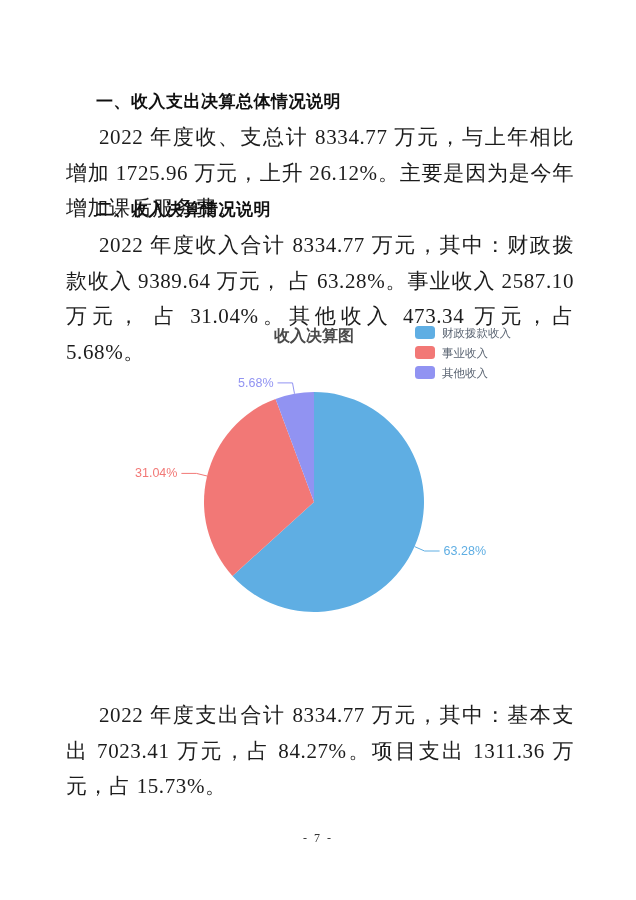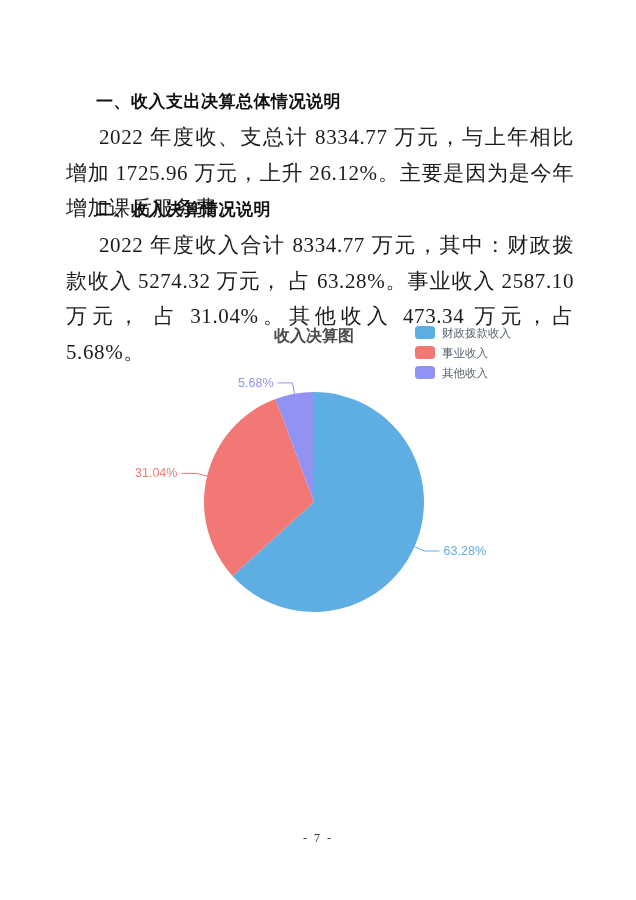--- a/index.html
+++ b/index.html
@@ -63,21 +63,21 @@
 
 <div class="page">
 
   <div class="section" id="sec-1">
     <h2 class="section-heading">一、收入支出决算总体情况说明</h2>
     <p class="section-body">2022 年度收、支总计 8334.77 万元，与上年相比增加 1725.96 万元，上升 26.12%。主要是因为是今年增加课后服务费。</p>
   </div>
 
   <div class="section" id="sec-2">
     <h2 class="section-heading">二、收入决算情况说明</h2>
-    <p class="section-body">2022 年度收入合计 8334.77 万元，其中：财政拨款收入 5274.32 万元， 占 63.28%。事业收入 2587.10 万元， 占 31.04%。其他收入 473.34 万元，占 5.68%。</p>
+    <p class="section-body">2022 年度收入合计 8334.77 万元，其中：财政拨款收入 9389.64 万元， 占 63.28%。事业收入 2587.10 万元， 占 31.04%。其他收入 473.34 万元，占 5.68%。</p>
   </div>
 
   <div class="chart-block">
     <svg id="pie-svg" width="504" height="330" viewBox="0 0 504 330" xmlns="http://www.w3.org/2000/svg">
         <text x="238" y="23" text-anchor="middle" font-family="&quot;Liberation Sans&quot;,&quot;DejaVu Sans&quot;,sans-serif" font-size="16" font-weight="bold" fill="#4a4a4a">收入决算图</text>
         <path d="M 238 184 L 238.00 74.00 A 110 110 0 1 1 156.50 257.88 Z" fill="#5faee3"></path>
         <polyline points="338.6,228.6 348.6,233.0 363.6,233.0" fill="none" stroke="#5faee3" stroke-width="1"></polyline>
         <text x="367.6213059233239" y="237.02985494388477" text-anchor="start" font-family="&quot;Liberation Sans&quot;,&quot;DejaVu Sans&quot;,sans-serif" font-size="12.5" fill="#5faee3">63.28%</text>
         <path d="M 238 184 L 156.50 257.88 A 110 110 0 0 1 199.57 80.93 Z" fill="#f27876"></path>
         <polyline points="131.1,158.0 120.4,155.4 105.4,155.4" fill="none" stroke="#f27876" stroke-width="1"></polyline>
@@ -88,17 +88,18 @@
         <rect x="339" y="8" width="20" height="13" rx="3.5" fill="#5faee3"></rect>
         <text x="366" y="19" font-family="&quot;Liberation Sans&quot;,&quot;DejaVu Sans&quot;,sans-serif" font-size="11.5" fill="#5a6472">财政拨款收入</text>
         <rect x="339" y="28" width="20" height="13" rx="3.5" fill="#f27876"></rect>
         <text x="366" y="39" font-family="&quot;Liberation Sans&quot;,&quot;DejaVu Sans&quot;,sans-serif" font-size="11.5" fill="#5a6472">事业收入</text>
         <rect x="339" y="48" width="20" height="13" rx="3.5" fill="#9193f2"></rect>
         <text x="366" y="59" font-family="&quot;Liberation Sans&quot;,&quot;DejaVu Sans&quot;,sans-serif" font-size="11.5" fill="#5a6472">其他收入</text>
       </svg>
   </div>
 
   <div class="section" id="sec-3">
+    <p class="section-body">2022 年度支出合计 8334.77 万元，其中：基本支出 7023.41 万元，占 84.27%。项目支出 1311.36 万元，占 15.73%。</p>
   </div>
 
   <div class="page-footer">- 7 -</div>
 
 </div>
 
 </body></html>

